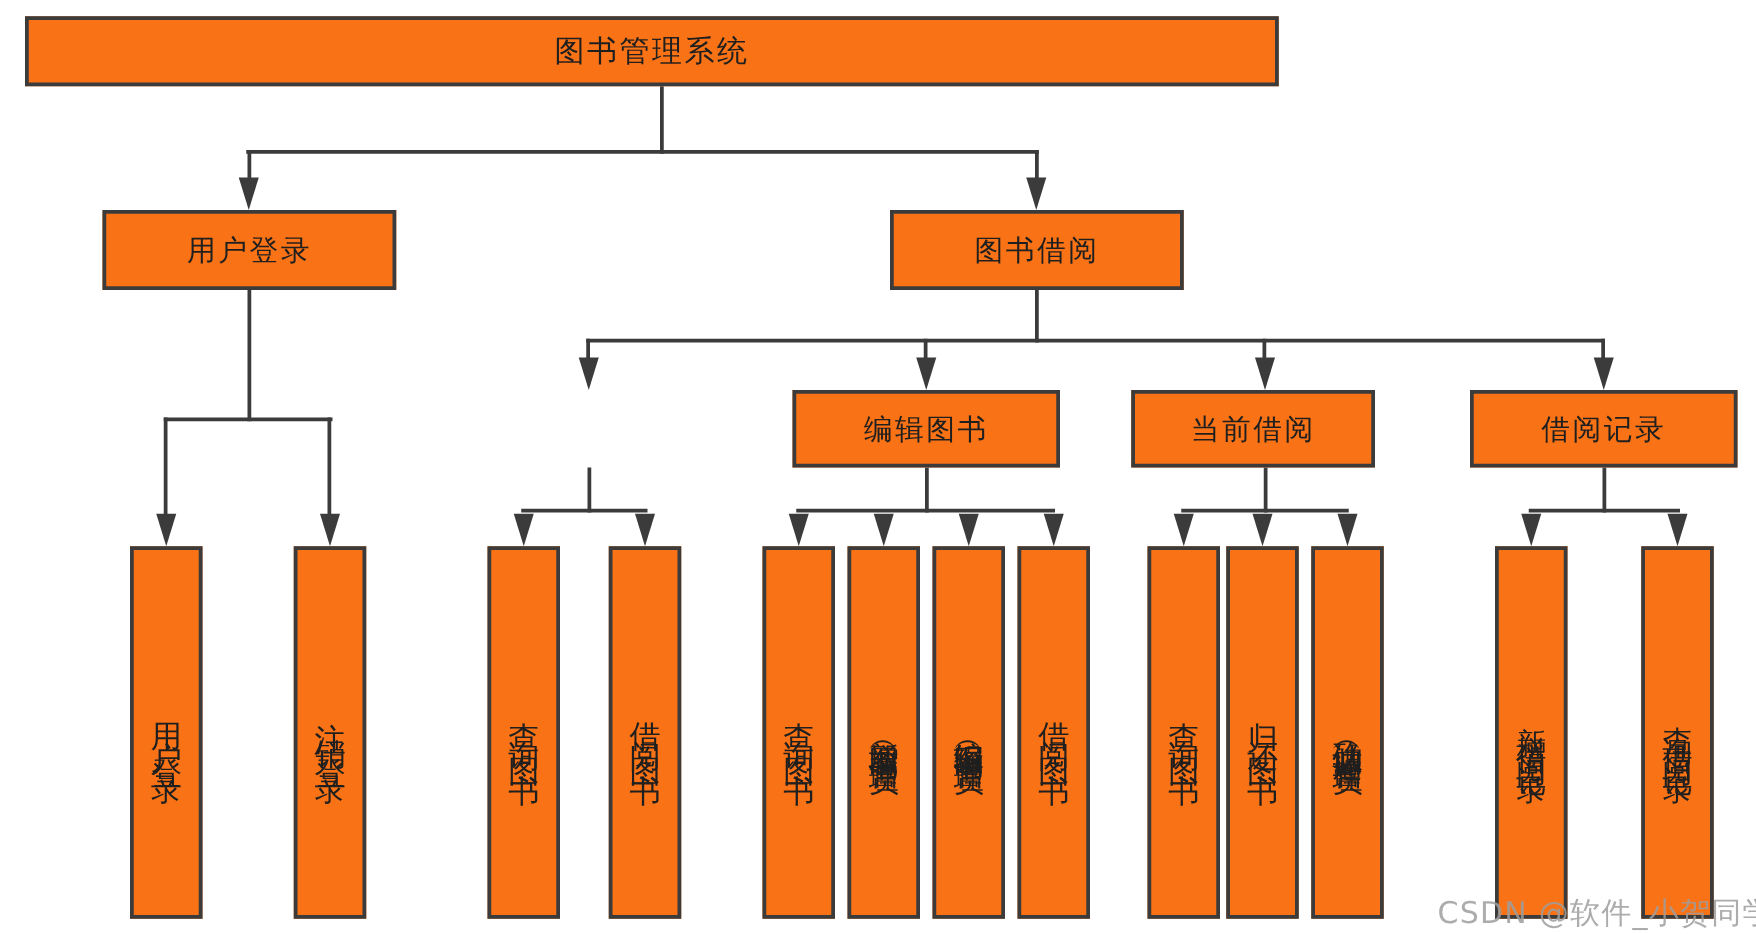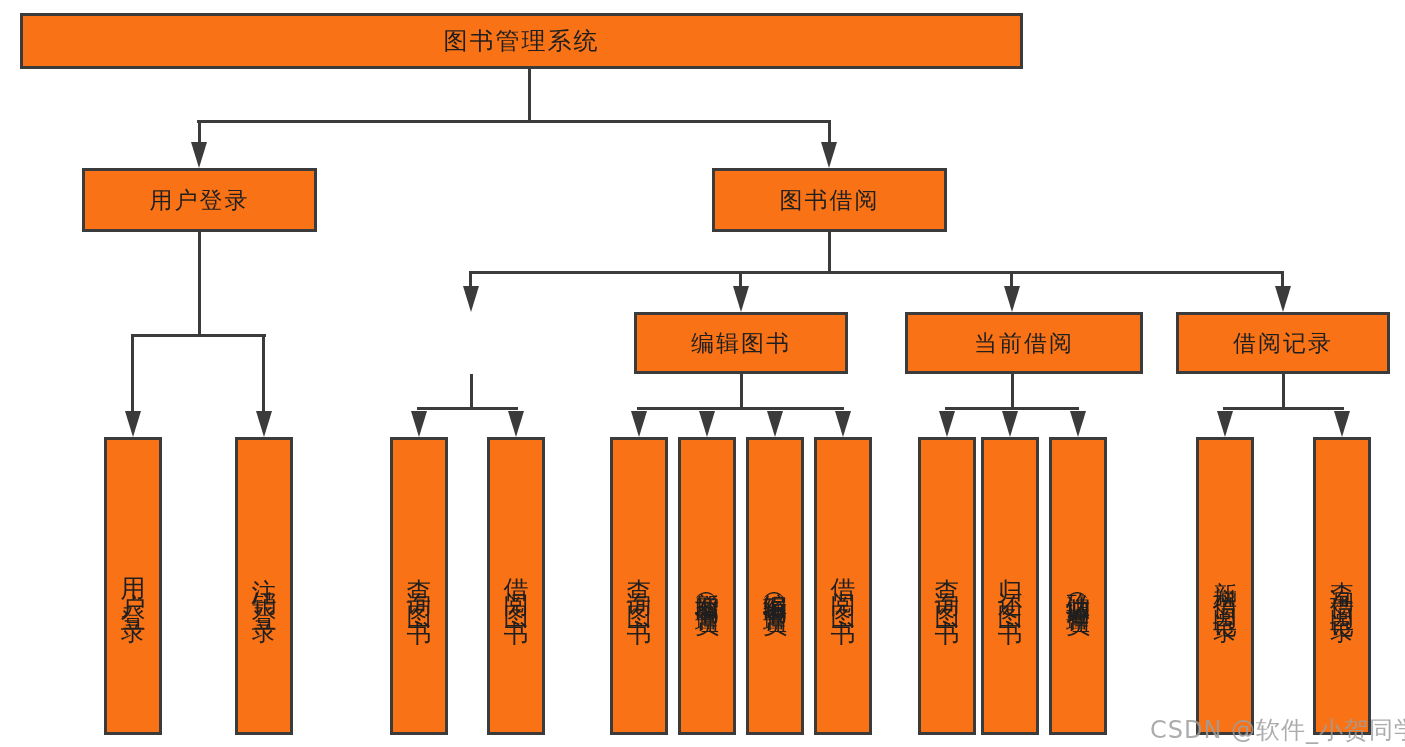--- a/index.html
+++ b/index.html
@@ -63,21 +63,21 @@
   <div class="vline" style="left:469px;top:271px;height:18px"></div>
   <div class="vline" style="left:739px;top:271px;height:18px"></div>
   <div class="vline" style="left:1010px;top:271px;height:18px"></div>
   <div class="vline" style="left:1281px;top:271px;height:18px"></div>
   <div class="arrow" style="left:463px;top:286px"></div>
   <div class="arrow" style="left:733px;top:286px"></div>
   <div class="arrow" style="left:1004px;top:286px"></div>
   <div class="arrow" style="left:1275px;top:286px"></div>
 
   <div class="box h-box" style="left:634px;top:312px;width:214px;height:62px">编辑图书</div>
-  <div class="box h-box" style="left:905px;top:312px;width:238px;height:62px">当前借阅</div>
+  <div class="box h-box" style="left:905px;top:312px;width:195px;height:62px">当前借阅</div>
   <div class="box h-box" style="left:1176px;top:312px;width:214px;height:62px">借阅记录</div>
 
   <div class="vline" style="left:470px;top:374px;height:36px"></div>
   <div class="hline" style="left:417px;top:407px;width:101px"></div>
   <div class="arrow" style="left:411px;top:411px"></div>
   <div class="arrow" style="left:508px;top:411px"></div>
 
   <div class="vline" style="left:740px;top:374px;height:36px"></div>
   <div class="hline" style="left:637px;top:407px;width:207px"></div>
   <div class="arrow" style="left:631px;top:411px"></div>

